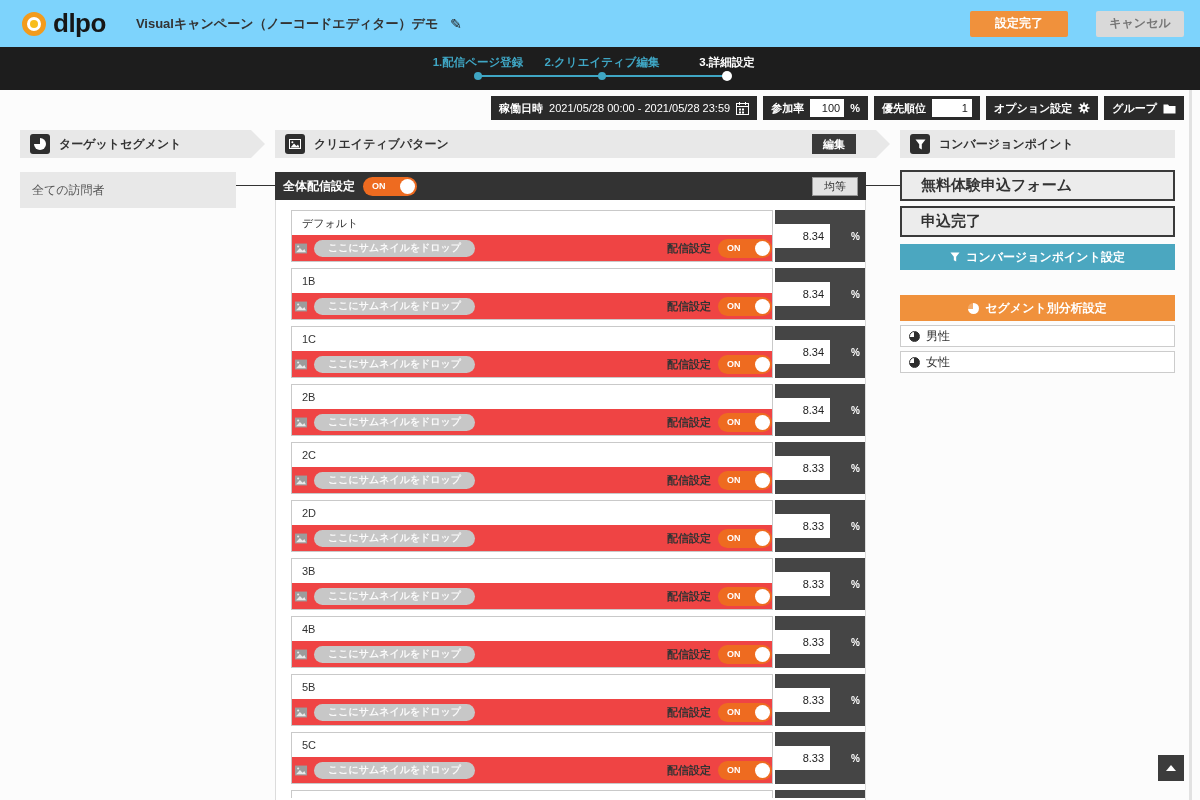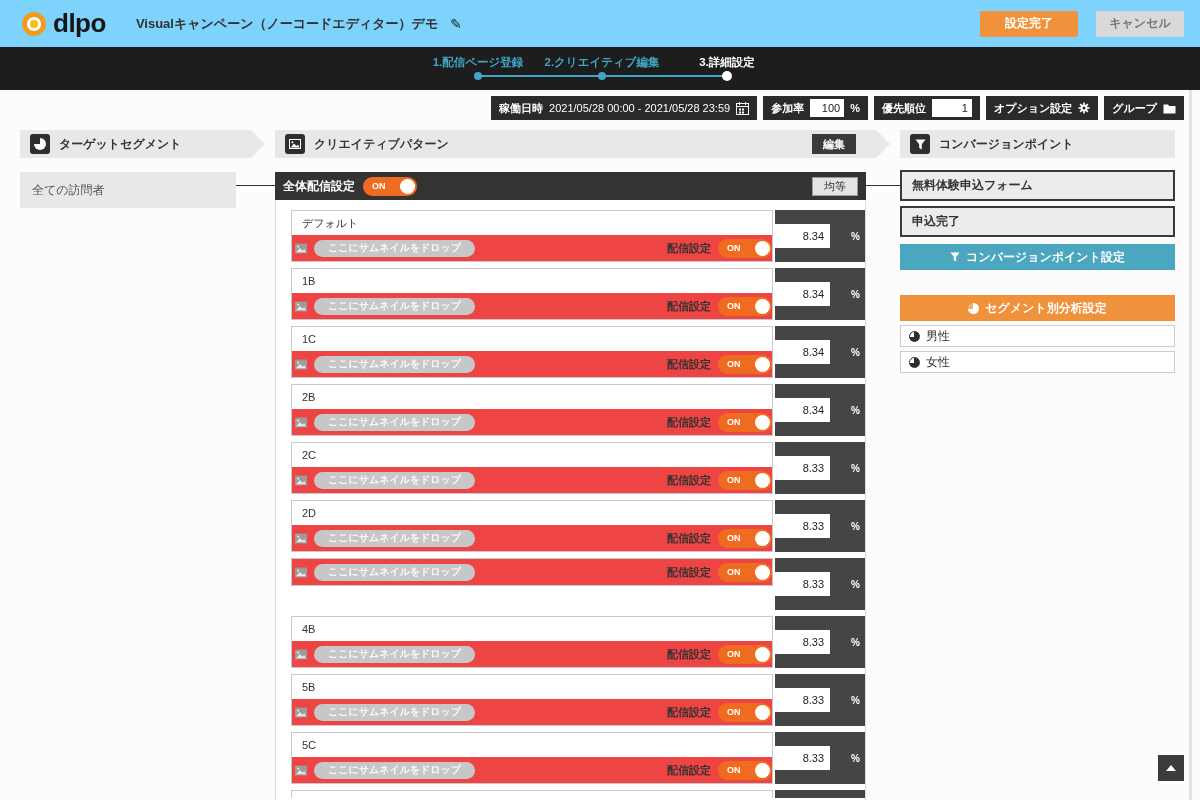--- a/index.html
+++ b/index.html
@@ -7,21 +7,21 @@
   body { position:relative; overflow:hidden; background:#fcfcfc; font-family:"Liberation Sans","DejaVu Sans",sans-serif; }
 
   
   .top-header { position:absolute; top:0; left:0; width:1200px; height:47px; background:#7dd3fc; display:flex; align-items:center; z-index:5; }
   .logo { display:flex; align-items:center; gap:7px; margin-left:22px; }
   .logo-ring { width:24px; height:24px; border:5px solid #f29b1d; border-radius:50%; background:#fff; position:relative; }
   .logo-ring::after { content:''; position:absolute; left:50%; top:50%; transform:translate(-50%,-50%); width:8px; height:8px; border-radius:50%; background:#f8bd1c; }
   .logo-text { font-size:26px; font-weight:bold; color:#161616; letter-spacing:-0.5px; }
   .campaign-title { margin-left:30px; font-size:13px; font-weight:bold; color:#333; }
   .pencil-icon { margin-left:12px; font-size:14px; color:#222; cursor:pointer; }
-  .header-buttons { margin-left:auto; margin-right:16px; display:flex; gap:18px; }
+  .header-buttons { margin-left:auto; margin-right:16px; display:flex; gap:28px; }
   .btn { height:26px; display:flex; align-items:center; justify-content:center; font-size:12px; font-weight:bold; border-radius:2px; cursor:pointer; }
   .btn-complete { width:98px; background:#f0913c; color:#fff; }
   .btn-cancel { width:88px; background:#d9d9d9; color:#767676; }
 
   
   .step-nav { position:absolute; top:47px; left:0; width:1200px; height:43px; background:#1d1d1d; }
   .steps { position:absolute; left:430px; top:0; width:345px; height:43px; }
   .step-label { position:absolute; top:8px; transform:translateX(-50%); font-size:11.5px; font-weight:bold; white-space:nowrap; cursor:pointer; }
   .step-done { color:#3fa6c4; }
   .step-active { color:#fff; }
@@ -73,21 +73,21 @@
   .thumb-icon { margin:0 6px 0 2px; flex:none; }
   .drop-btn { height:17px; border-radius:9px; background:#c7c7c7; color:#fafafa; font-size:10px; font-weight:bold; display:flex; align-items:center; padding:0 14px; white-space:nowrap; cursor:pointer; }
   .delivery-label { margin-left:auto; font-size:11px; font-weight:bold; color:#333; margin-right:7px; white-space:nowrap; }
   .row-value { width:90px; height:52px; background:#454545; margin-left:2px; display:flex; align-items:center; justify-content:flex-end; padding-right:5px; gap:21px; }
   .rate-input { width:60px; height:24px; background:#fff; display:flex; align-items:center; justify-content:flex-end; padding-right:6px; font-size:11px; color:#222; cursor:text; }
   .rate-unit { color:#fff; font-size:10px; font-weight:bold; }
   .partial .row-main { height:8px; border-bottom:none; }
   .partial .row-value { height:8px; }
 
   
-  .cv-box { position:absolute; left:900px; width:275px; height:31px; background:#ececec; border:2px solid #3a3a3a; display:flex; align-items:center; padding-left:10px; font-size:12px; font-weight:bold; color:#333; cursor:pointer; }
+  .cv-box { position:absolute; left:900px; width:275px; height:31px; background:#ececec; border:2px solid #3a3a3a; display:flex; align-items:center; padding-left:19px; font-size:15px; font-weight:bold; color:#333; cursor:pointer; }
   .cv-box-1 { top:170px; } .cv-box-2 { top:206px; }
   .wide-btn { position:absolute; left:900px; width:275px; height:26px; color:#fff; font-size:12px; font-weight:bold; display:flex; align-items:center; justify-content:center; gap:6px; cursor:pointer; }
   .cv-settings-btn { top:244px; background:#4ba7c0; }
   .segment-analysis-btn { top:295px; background:#f0913c; }
   .segment-item { position:absolute; left:900px; width:275px; height:22px; background:#fff; border:1px solid #ccc; display:flex; align-items:center; padding-left:8px; gap:6px; font-size:12px; color:#333; cursor:pointer; }
   .segment-item .pie-dark { width:11px; height:11px; border-radius:50%; background:conic-gradient(#2e2e2e 0deg 270deg, #fff 270deg 360deg); border:1px solid #2e2e2e; flex:none; }
   .seg-item-1 { top:325px; } .seg-item-2 { top:351px; }
   .btn-pie { width:11px; height:11px; border-radius:50%; background:conic-gradient(#fff 0deg 270deg, rgba(255,255,255,0.25) 270deg 360deg); flex:none; }
 
   
@@ -344,20 +344,21 @@
       </div>
     </div>
     <div class="row-value">
       <span class="rate-input">8.33</span>
       <span class="rate-unit">%</span>
     </div>
   </div>
 
   <div class="pattern-row">
     <div class="row-main">
+      <div class="row-name">3B</div>
       <div class="row-thumb">
         <svg class="thumb-icon" width="14" height="11" viewBox="0 0 12 10">
               <rect x="0.5" y="0.5" width="11" height="9" fill="#9c9c9c"></rect>
               <circle cx="3.4" cy="3.2" r="1" fill="#e9e9e9"></circle>
               <path d="M1.5 8.5 L5 4.5 L7.5 7 L9 5.5 L10.5 8.5 Z" fill="#e9e9e9"></path>
             </svg>
         <span class="drop-btn">ここにサムネイルをドロップ</span>
         <span class="delivery-label">配信設定</span>
         <span class="toggle">
           <span class="toggle-on-label">ON</span>

